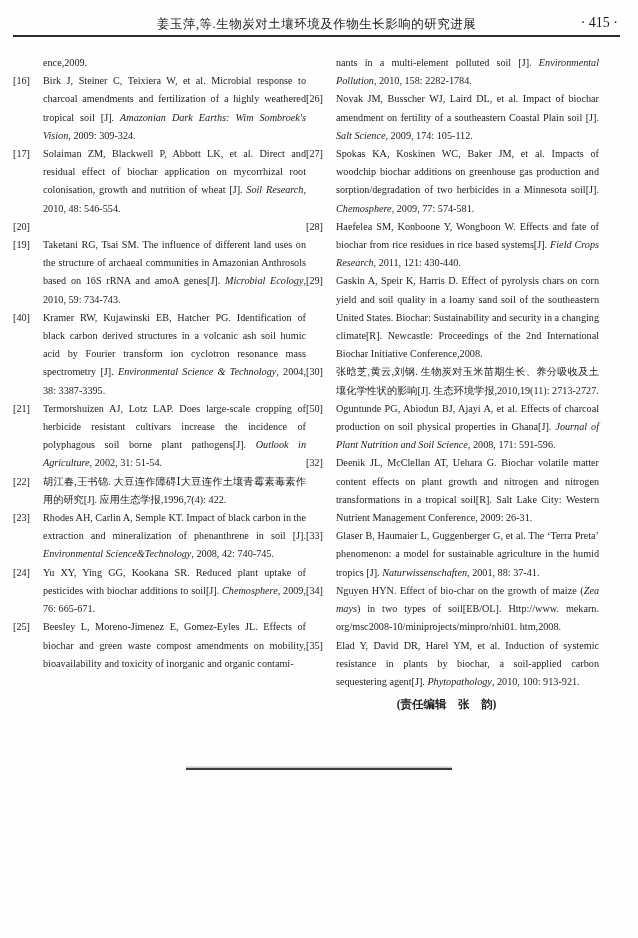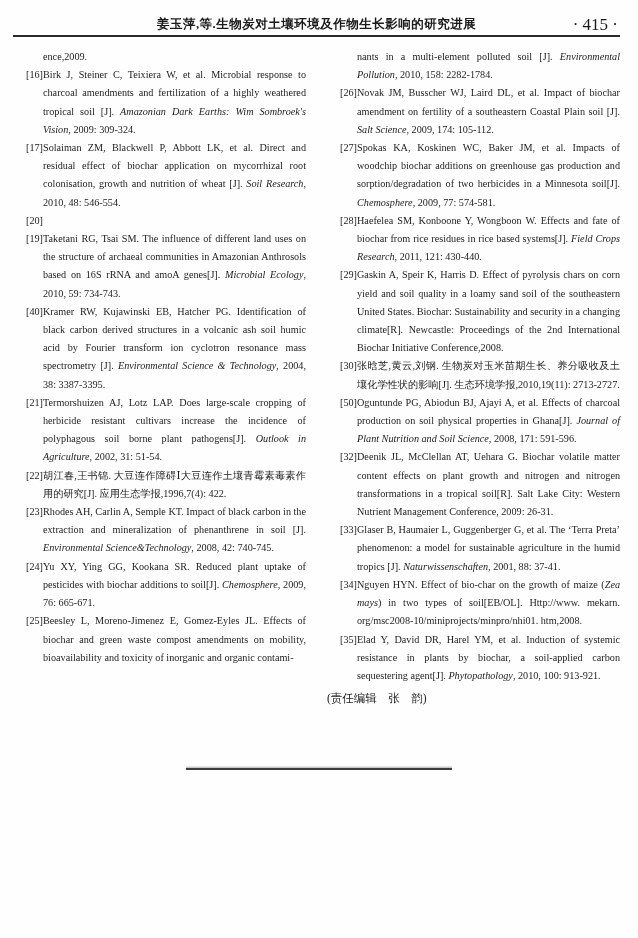--- a/index.html
+++ b/index.html
@@ -18,67 +18,65 @@
     box-sizing: border-box;
     padding: 14px 18px 0 13px;
   }
   .header {
     position: relative;
     height: 18px;
     text-align: center;
   }
   .running-title {
     font-size: 12.5px;
-    font-weight: bold;
+    font-weight: normal;
     letter-spacing: 0.5px;
     color: #1a1a1a;
   }
   .page-number {
     position: absolute;
     right: 2px;
     top: 1px;
-    font-size: 17px;
+    font-size: 14px;
     color: #1a1a1a;
   }
   .header-rule {
     margin-top: 3px;
     height: 2px;
     background: #2b2b2b;
   }
   .columns {
     display: flex;
-    margin-top: 11px;
-    gap: 21px;
+    margin-top: 17px;
   }
   .column {
     width: 293px;
     flex: 0 0 auto;
   }
   .ref-item {
     display: flex;
     font-size: 10.2px;
     line-height: 18.2px;
   }
   .ref-num {
     flex: 0 0 30px;
     white-space: nowrap;
-    text-align: right;
   }
   .ref-text {
     flex: 1 1 auto;
     text-align: justify;
     text-justify: inter-word;
   }
   .it {
     font-style: italic;
   }
   .editor-note {
     font-size: 11.5px;
-    font-weight: normal;
-    text-align: left;
+    font-weight: bold;
+    text-align: center;
     padding-right: 12px;
     margin-top: 4px;
     line-height: 18.2px;
   }
   .end-rule {
     position: absolute;
     top: 768px;
     left: 50%;
     transform: translateX(-50%);
     width: 266px;

